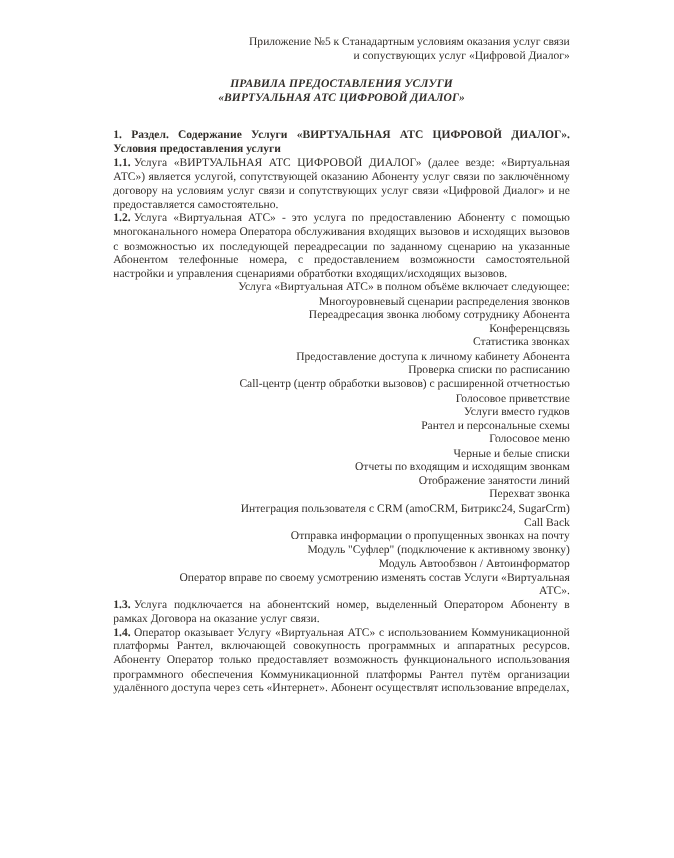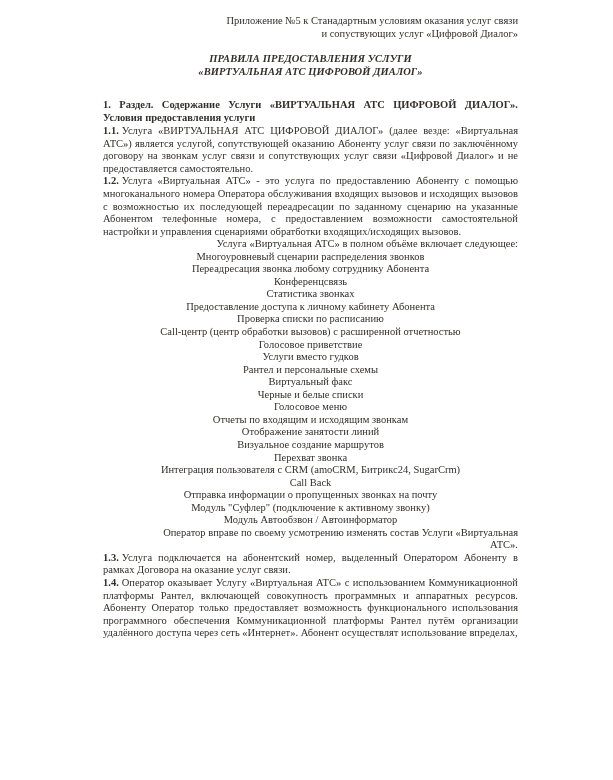--- a/index.html
+++ b/index.html
@@ -12,21 +12,21 @@
     height: 780px;
     position: relative;
     overflow: hidden;
     font-family: "Liberation Serif", "DejaVu Serif", serif;
     color: #332f2b;
     -webkit-font-smoothing: antialiased;
   }
   .page {
     position: absolute;
     left: 103px;
-    top: 15px;
+    top: 33px;
     width: 415px;
     font-size: 10.5px;
     line-height: 12.55px;
   }
   .header-block {
     text-align: right;
   }
   .doc-title {
     text-align: center;
     font-weight: bold;
@@ -45,21 +45,21 @@
   }
   .para .pnum {
     font-weight: bold;
     margin-right: 3px;
   }
   .indent-line {
     text-indent: 36px;
     text-align: right;
   }
   .feature-list {
-    text-align: center;
+    text-align: right;
   }
   .feature-list div {
     white-space: nowrap;
   }
 </style>
 </head>
 <body>
 
 <div class="page">
 
@@ -69,46 +69,44 @@
   </div>
 
   <div class="doc-title">
     <div>ПРАВИЛА ПРЕДОСТАВЛЕНИЯ УСЛУГИ</div>
     <div>«ВИРТУАЛЬНАЯ АТС ЦИФРОВОЙ ДИАЛОГ»</div>
   </div>
 
   <div class="section-heading">1. Раздел. Содержание Услуги «ВИРТУАЛЬНАЯ АТС ЦИФРОВОЙ ДИАЛОГ». Условия предоставления услуги</div>
 
   <div class="para">
-    <span class="pnum">1.1.</span><span>Услуга «ВИРТУАЛЬНАЯ АТС ЦИФРОВОЙ ДИАЛОГ» (далее везде: «Виртуальная АТС») является услугой, сопутствующей оказанию Абоненту услуг связи по заключённому договору на звонкам услуг связи и сопутствующих услуг связи «Цифровой Диалог» и не предоставляется самостоятельно.</span>
+    <span class="pnum">1.1.</span><span>Услуга «ВИРТУАЛЬНАЯ АТС ЦИФРОВОЙ ДИАЛОГ» (далее везде: «Виртуальная АТС») является услугой, сопутствующей оказанию Абоненту услуг связи по заключённому договору на условиям услуг связи и сопутствующих услуг связи «Цифровой Диалог» и не предоставляется самостоятельно.</span>
   </div>
 
   <div class="para">
     <span class="pnum">1.2.</span><span>Услуга «Виртуальная АТС» - это услуга по предоставлению Абоненту с помощью многоканального номера Оператора обслуживания входящих вызовов и исходящих вызовов с возможностью их последующей переадресации по заданному сценарию на указанные Абонентом телефонные номера, с предоставлением возможности самостоятельной настройки и управления сценариями обратботки входящих/исходящих вызовов.</span>
   </div>
 
   <div class="indent-line">Услуга «Виртуальная АТС» в полном объёме включает следующее:</div>
 
   <div class="feature-list">
       <div>Многоуровневый сценарии распределения звонков</div>
       <div>Переадресация звонка любому сотруднику Абонента</div>
       <div>Конференцсвязь</div>
       <div>Статистика звонках</div>
       <div>Предоставление доступа к личному кабинету Абонента</div>
       <div>Проверка списки по расписанию</div>
       <div>Call-центр (центр обработки вызовов) с расширенной отчетностью</div>
       <div>Голосовое приветствие</div>
       <div>Услуги вместо гудков</div>
       <div>Рантел и персональные схемы</div>
-      <div>Виртуальный факс</div>
+      <div>Голосовое меню</div>
       <div>Черные и белые списки</div>
-      <div>Голосовое меню</div>
       <div>Отчеты по входящим и исходящим звонкам</div>
       <div>Отображение занятости линий</div>
-      <div>Визуальное создание маршрутов</div>
       <div>Перехват звонка</div>
       <div>Интеграция пользователя с CRM (amoCRM, Битрикс24, SugarCrm)</div>
       <div>Call Back</div>
       <div>Отправка информации о пропущенных звонках на почту</div>
       <div>Модуль "Суфлер" (подключение к активному звонку)</div>
       <div>Модуль Автообзвон / Автоинформатор</div>
     </div>
 
   <div class="indent-line">Оператор вправе по своему усмотрению изменять состав Услуги «Виртуальная АТС».</div>
 

